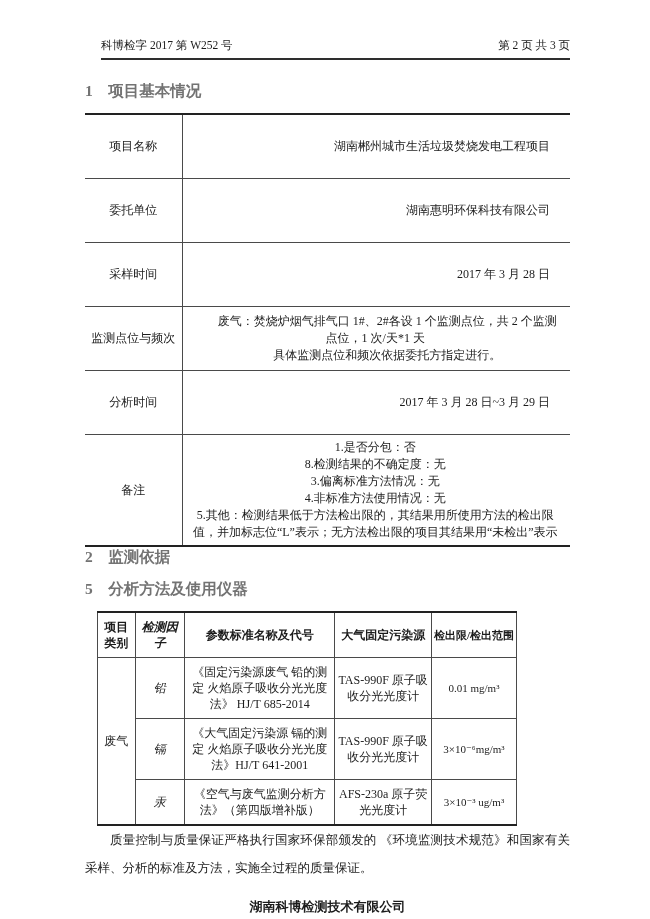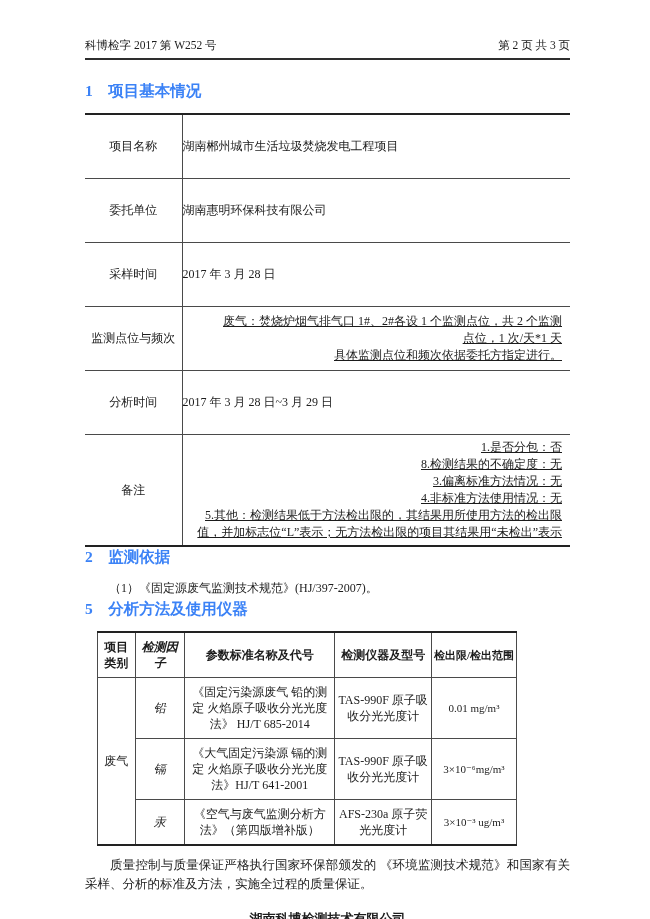--- a/index.html
+++ b/index.html
@@ -11,43 +11,44 @@
     position: relative;
     overflow: hidden;
   }
   .content { padding: 38px 80px 0 85px; }
 
   
   .page-header {
     display: flex; justify-content: space-between; align-items: flex-end;
     font-size: 11.5px; padding-bottom: 5px;
     border-bottom: 2px solid #2e2e2e;
+    margin-left: 16px;
   }
 
   
   .section-title {
-    font-size: 15.5px; font-weight: bold; color: #3b82f6;
+    font-size: 15.5px; font-weight: bold; color: #737373;
     margin-top: 21px; margin-bottom: 11px;
   }
   #sec2-title, #sec3-title, #sec4-title { margin-top: 0; }
 
   
   table { border-collapse: collapse; }
   .t1 {
     width: 100%; font-size: 12px; line-height: 17px;
     border-top: 2.5px solid #222; border-bottom: 2.5px solid #222;
   }
   .t1 tr { border-bottom: 1px solid #4a4a4a; }
   .t1 tr:last-child { border-bottom: none; }
   .t1 td.lbl {
     width: 97px; text-align: center; vertical-align: middle;
     border-right: 1px solid #4a4a4a; padding: 23px 6px;
   }
-  .t1 td.val { text-align: left; vertical-align: middle; padding: 7px 0; }
-  .t1 td.multi { text-align: right; vertical-align: middle; padding: 4px 8px 4px 6px; text-decoration: underline; }
+  .t1 td.val { text-align: right; vertical-align: middle; padding: 7px 20px; }
+  .t1 td.multi { text-align: center; vertical-align: middle; padding: 4px 8px 4px 6px; }
   .t1 .ind2 { text-indent: 2em; }
 
   
   .ref-item { font-size: 12px; padding-left: 2em; line-height: 18px; margin-bottom: 2px; }
 
   
   .t3 {
     width: 420px; margin-left: 12px; margin-top: 2px;
     font-size: 12px; line-height: 16px;
     border-top: 2.5px solid #222; border-bottom: 2.5px solid #222;
@@ -58,22 +59,22 @@
   .t3 th { font-weight: bold; padding: 6px 2px; }
   .t3 td { padding: 6px 3px; }
   .t3 .c1 { width: 41px; }
   .t3 .c2 { width: 55px; font-style: italic; }
   .t3 .c3 { width: 172px; }
   .t3 .c4 { width: 108px; }
   .t3 .c5 { width: 76px; font-size: 11px; white-space: nowrap; }
 
   
   .qa-par {
-    font-size: 12.5px; line-height: 19px; text-align: justify;
-    text-indent: 2em; margin-top: 10px;
+    font-size: 12.5px; line-height: 28px; text-align: justify;
+    text-indent: 2em; margin-top: 0;
   }
 
   
   .doc-footer { margin-top: 16px; text-align: center; }
   .company { font-size: 13px; font-weight: bold; margin-bottom: 4px; }
 </style>
 </head>
 <body>
 
 <div class="content">
@@ -117,31 +118,30 @@
           <div>8.检测结果的不确定度：无</div>
           <div>3.偏离标准方法情况：无</div>
           <div>4.非标准方法使用情况：无</div>
           <div>5.其他：检测结果低于方法检出限的，其结果用所使用方法的检出限值，并加标志位“L”表示；无方法检出限的项目其结果用“未检出”表示</div>
         </td>
       </tr>
     </tbody>
   </table>
 
   <div class="section-title" id="sec2-title">2　监测依据</div>
-  <div class="ref-item">（1）《固定源废气监测技术规范》(HJ/397-2007)。</div>
 
   <div class="section-title" id="sec3-title">5　分析方法及使用仪器</div>
 
   <table class="t3">
     <tbody>
       <tr>
         <th class="c1">项目类别</th>
         <th class="c2">检测因子</th>
         <th class="c3">参数标准名称及代号</th>
-        <th class="c4">检测仪器及型号</th>
+        <th class="c4">大气固定污染源</th>
         <th class="c5">检出限/检出范围</th>
       </tr>
       <tr>
         <td class="c1" rowspan="3">废气</td>
         <td class="c2">铅</td>
         <td class="c3">《固定污染源废气 铅的测定 火焰原子吸收分光光度法》 HJ/T 685-2014</td>
         <td class="c4">TAS-990F 原子吸收分光光度计</td>
         <td class="c5">0.01 mg/m³</td>
       </tr>
       <tr>

